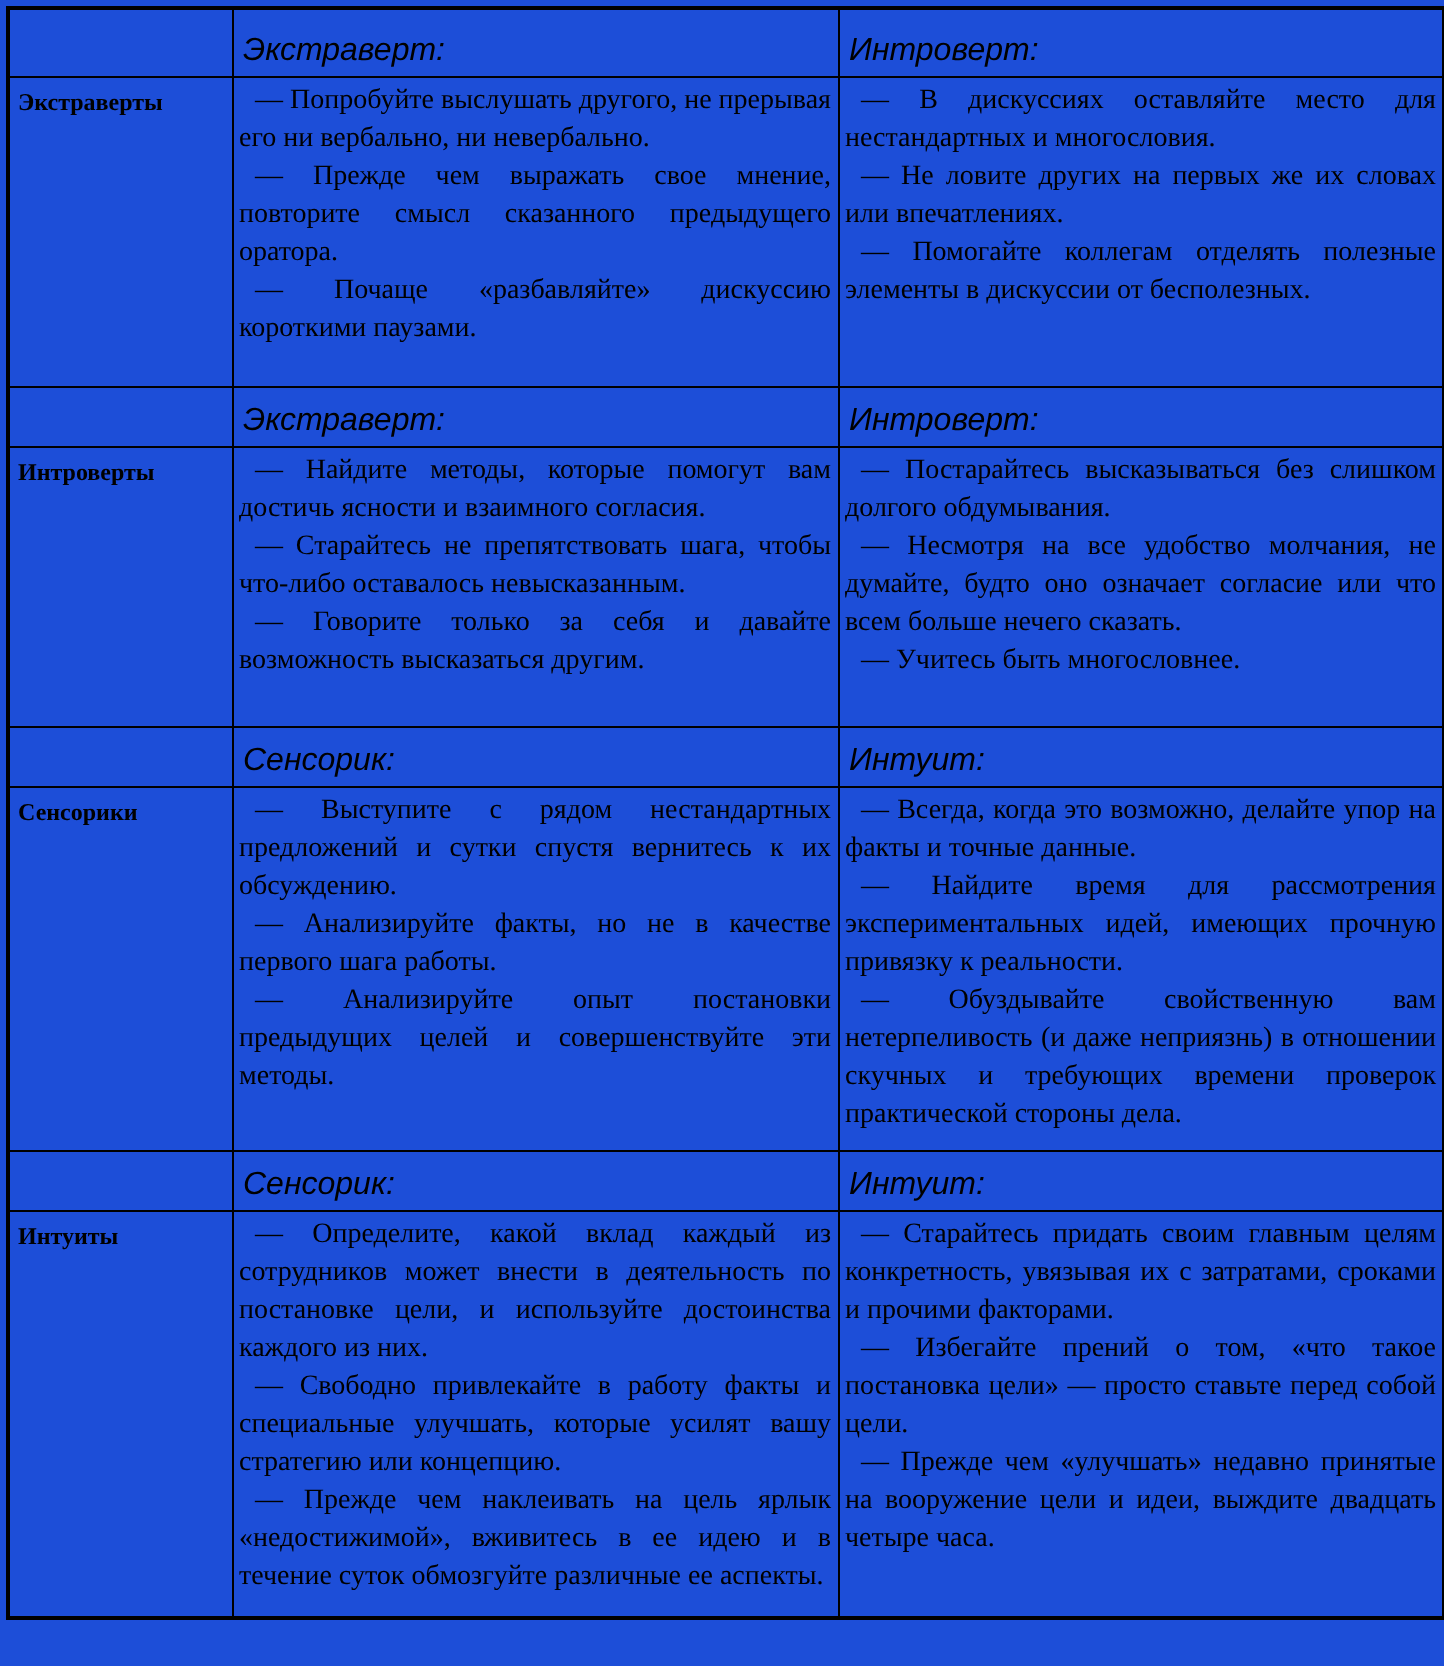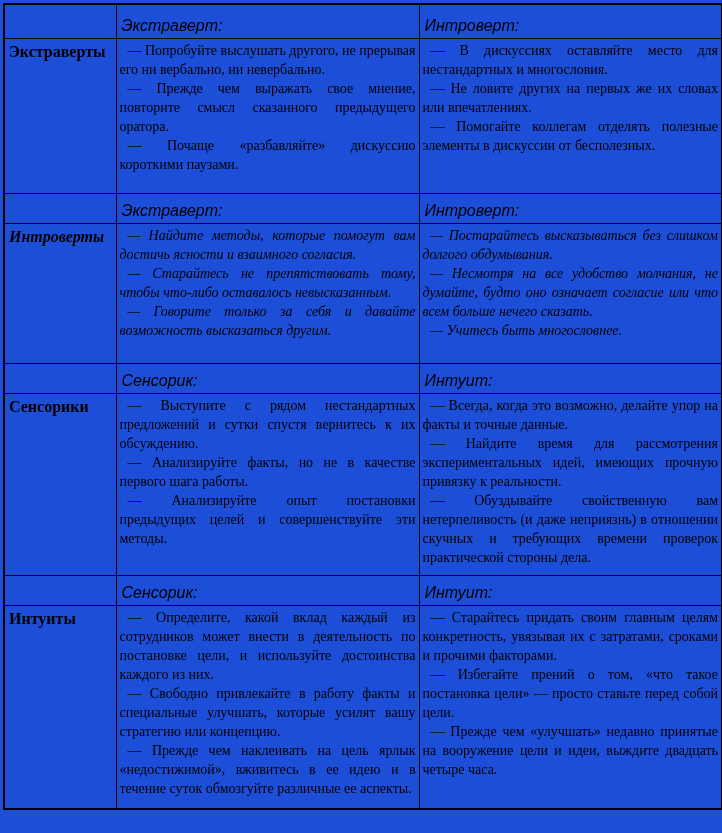--- a/index.html
+++ b/index.html
@@ -36,41 +36,41 @@
     font-style: italic;
     font-size: 16px;
     line-height: 19px;
     padding: 2px 4px 3px 5px;
   }
   tr.header-row.first td { height: 34px; }
   
   tr.content-row td.label-cell {
     font-family: "Liberation Serif", serif;
     font-weight: bold;
-    font-size: 16px;
+    font-size: 12px;
     line-height: 19px;
     padding: 3px 2px 2px 4px;
   }
   td.content-cell {
     font-family: "Liberation Serif", serif;
     font-size: 14px;
     line-height: 19px;
     text-align: justify;
     padding: 2px 3px 3px 3px;
     hyphens: auto;
     -webkit-hyphens: auto;
   }
   td.content-cell p {
     margin: 0;
     padding: 0;
     text-indent: 8px;
   }
   
   tr.content-row.row-0 { height: 155px; }
-  tr.content-row.row-1 { height: 140px; font-style: italic; }
+  tr.content-row.row-1 { height: 140px; }
   tr.content-row.row-2 { height: 182px; margin-top: 40px; }
   tr.content-row.row-3 { height: 204px; margin-left: 12px; }
 </style>
 </head>
 <body>
 
 <div class="page">
   <table class="advice-table">
     <colgroup>
       <col style="width:112px">
@@ -98,21 +98,21 @@
         </tr>
         <tr class="header-row">
           <td class="label-cell"></td>
           <td class="header-cell">Экстраверт:</td>
           <td class="header-cell">Интроверт:</td>
         </tr>
         <tr class="content-row row-1">
           <td class="label-cell">Интроверты</td>
           <td class="content-cell">
             <p>— Найдите методы, которые помогут вам достичь ясности и взаимного согласия.</p>
-            <p>— Старайтесь не препятствовать тому, чтобы что-либо оставалось невысказанным.</p>
+            <p>— Старайтесь не препятствовать шага, чтобы что-либо оставалось невысказанным.</p>
             <p>— Говорите только за себя и давайте возможность высказаться другим.</p>
           </td>
           <td class="content-cell">
             <p>— Постарайтесь высказываться без слишком долгого обдумывания.</p>
             <p>— Несмотря на все удобство молчания, не думайте, будто оно означает согласие или что всем больше нечего сказать.</p>
             <p>— Учитесь быть многословнее.</p>
           </td>
         </tr>
         <tr class="header-row">
           <td class="label-cell"></td>

